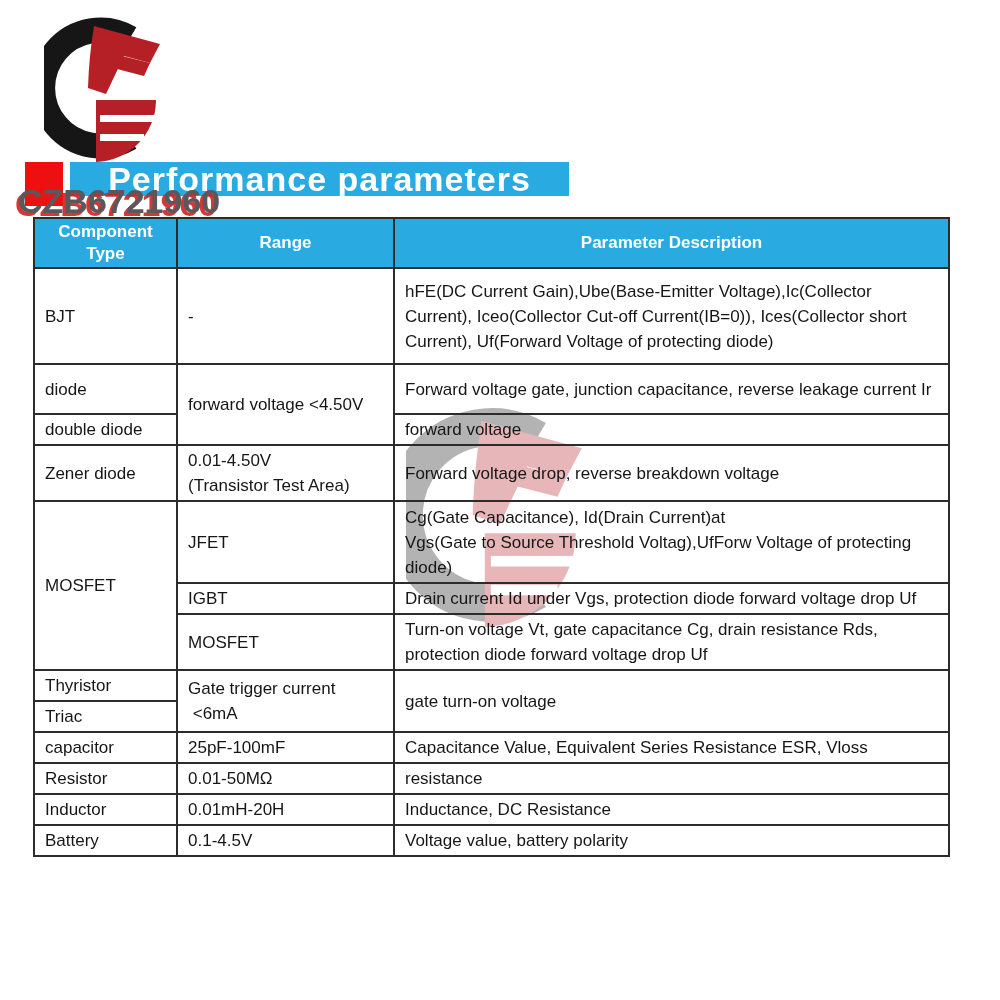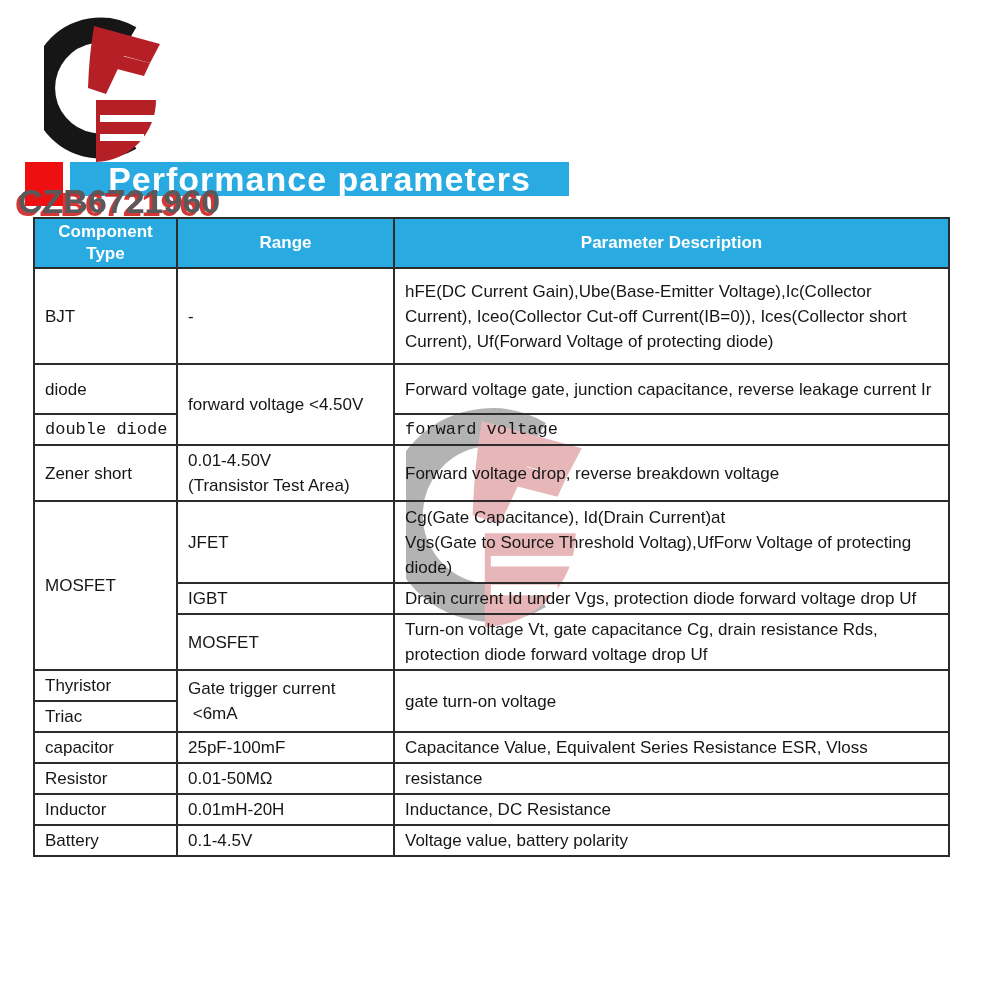--- a/index.html
+++ b/index.html
@@ -52,21 +52,21 @@
   }
   table.params thead tr{height:49px;margin-top:12px;}
   table.params th{
     background:#29abe2;color:#ffffff;font-weight:bold;font-size:17px;
     text-align:center;line-height:22px;padding:2px 4px;
   }
   table.params td{text-align:left;background:transparent;font-weight:normal;}
   td.justify{text-align:justify;}
   tbody tr:nth-child(1){height:96px;}
   tbody tr:nth-child(2){height:50px;margin-left:36px;}
-  tbody tr:nth-child(3){height:27px;font-family:Liberation Mono, monospace;}
+  tbody tr:nth-child(3){height:27px;}
   tbody tr:nth-child(4){height:56px;}
   tbody tr:nth-child(5){height:82px;}
   tbody tr:nth-child(6){height:28px;}
   tbody tr:nth-child(7){height:56px;}
   tbody tr:nth-child(8){height:29px;padding-left:12px;}
   tbody tr:nth-child(9){height:27px;}
   tbody tr:nth-child(10){height:28px;}
   tbody tr:nth-child(11){height:28px;}
   tbody tr:nth-child(12){height:28px;}
   tbody tr:nth-child(13){height:28px;}
@@ -125,21 +125,21 @@
       <tr>
         <td>diode</td>
         <td rowspan="2">forward voltage &lt;4.50V</td>
         <td class="justify">Forward voltage gate, junction capacitance, reverse leakage current Ir</td>
       </tr>
       <tr>
         <td>double diode</td>
         <td>forward voltage</td>
       </tr>
       <tr>
-        <td>Zener short</td>
+        <td>Zener diode</td>
         <td>0.01-4.50V
 (Transistor Test Area)</td>
         <td>Forward voltage drop, reverse breakdown voltage</td>
       </tr>
       <tr>
         <td rowspan="3">MOSFET</td>
         <td>JFET</td>
         <td class="justify">Cg(Gate Capacitance), Id(Drain Current)at
 Vgs(Gate to Source Threshold Voltag),UfForw Voltage of protecting diode)</td>
       </tr>

